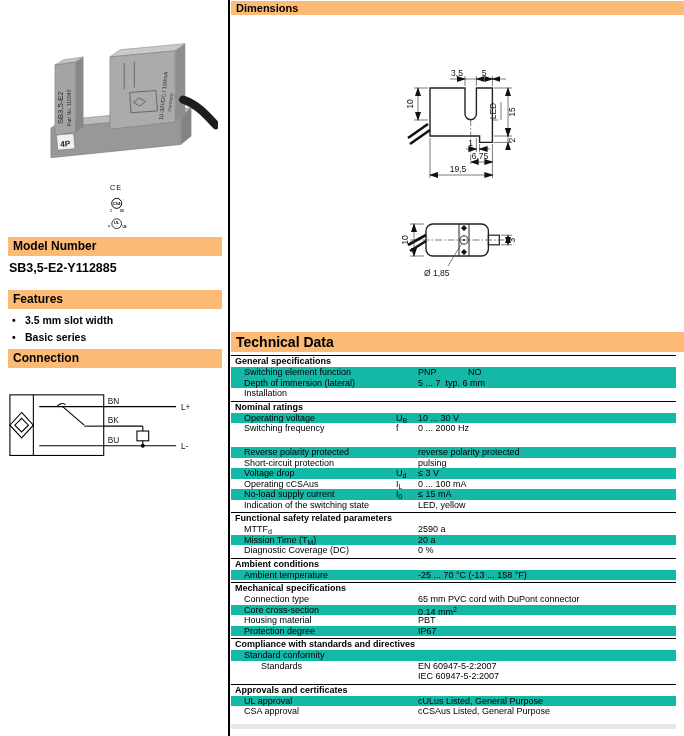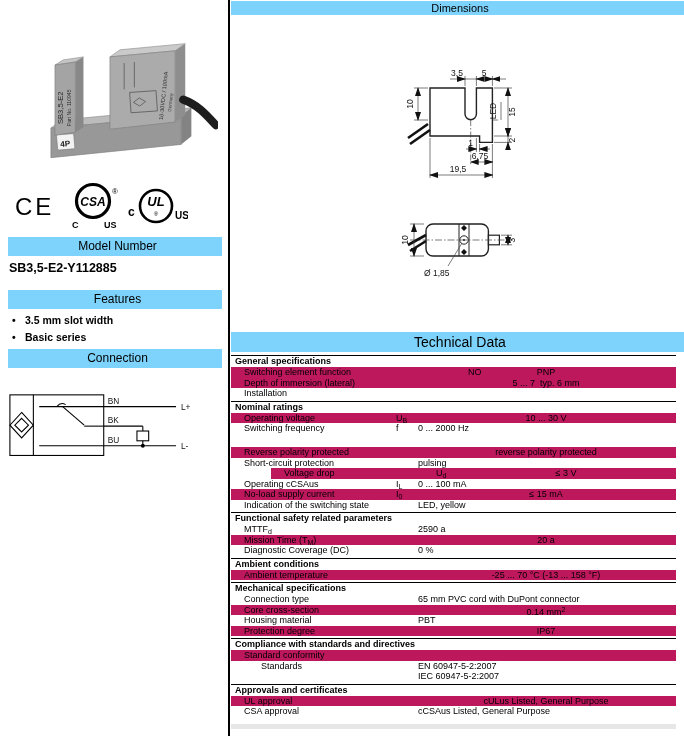--- a/index.html
+++ b/index.html
@@ -2,44 +2,44 @@
 <html><head>
 <meta charset="utf-8">
 <style>
   html,body{margin:0;padding:0;background:#fff;}
   .page{position:relative;width:684px;height:736px;background:#fff;overflow:hidden;
         font-family:"Liberation Sans","DejaVu Sans",sans-serif;color:#000;}
   .divider{position:absolute;left:228px;top:0;width:2px;height:736px;background:#000;}
   .left-col{position:absolute;left:0;top:0;width:228px;height:736px;}
   .right-col{position:absolute;left:231px;top:0;width:453px;height:736px;}
 
-  .bar{background:#7dd3fc;font-weight:normal;text-align:center;}
+  .bar{background:#fdba74;font-weight:bold;}
   .lbar{position:absolute;left:8px;width:214px;height:19px;line-height:19px;font-size:12px;padding-left:5px;box-sizing:border-box;}
   .rbar{position:absolute;left:0;width:453px;box-sizing:border-box;padding-left:5px;}
   .rbar.dim{top:1px;height:14px;line-height:14px;font-size:11px;}
   .rbar.tech{top:332px;height:20px;line-height:20px;font-size:14px;}
 
   .photo-wrap{position:absolute;left:10px;top:6px;}
-  .logos{position:absolute;left:14px;top:182px;width:206px;height:48px;display:flex;align-items:center;gap:4px;}
+  .logos{position:absolute;left:14px;top:182px;width:206px;height:48px;display:flex;align-items:center;gap:4px;flex-direction:column;}
 
   .model-value{position:absolute;left:9px;top:261px;font-size:12.5px;font-weight:bold;}
   .features-list{position:absolute;left:12px;top:312px;width:205px;}
   .feature-item{font-size:10.5px;font-weight:bold;line-height:17px;display:flex;}
   .feature-item .dot{width:13px;}
 
   .conn-wrap{position:absolute;left:6px;top:384px;}
 
   .drawing-front{position:absolute;left:131px;top:50px;}
   .drawing-top{position:absolute;left:127px;top:194px;}
 
   .spec-table{position:absolute;left:0;top:353px;width:445px;}
   .tsubhead{border-top:1px solid #000;margin-top:2px;height:11px;line-height:11px;
             font-weight:bold;font-size:9px;padding-left:4px;}
   .trow{position:relative;font-size:9px;line-height:10.5px;}
-  .trow.shaded{background:#be185d;text-align:center;}
+  .trow.shaded{background:#14b8a6;}
   .tlabel{position:absolute;left:13px;top:0;white-space:nowrap;}
   .trow.indent2 .tlabel{left:30px;}
   .tsym{position:absolute;left:165px;top:0;}
   .tval{position:absolute;left:187px;top:0;right:2px;white-space:pre-wrap;}
   .tval2{position:absolute;left:237px;top:0;}
   sub{font-size:7px;vertical-align:-2px;}
   sup{font-size:7px;vertical-align:3px;}
   .tail-strip{height:5px;background:#e7e7e7;margin-top:7px;}
 
   svg text{font-family:"Liberation Sans","DejaVu Sans",sans-serif;}
@@ -287,21 +287,21 @@
           <span class="tval">0 ... 2000 Hz</span>
         </div>
         <div class="trow shaded" style="height: 10.5px;">
           <span class="tlabel">Reverse polarity protected</span>
           <span class="tval">reverse polarity protected</span>
         </div>
         <div class="trow" style="height: 10.5px;">
           <span class="tlabel">Short-circuit protection</span>
           <span class="tval">pulsing</span>
         </div>
-        <div class="trow shaded" style="height: 10.5px; margin-left: 40px;">
+        <div class="trow shaded" style="height: 10.5px;">
           <span class="tlabel">Voltage drop</span>
           <span class="tsym">U<sub>d</sub></span>
           <span class="tval">≤ 3 V</span>
         </div>
         <div class="trow" style="height: 10.5px;">
           <span class="tlabel">Operating cCSAus</span>
           <span class="tsym">I<sub>L</sub></span>
           <span class="tval">0 ... 100 mA</span>
         </div>
         <div class="trow shaded" style="height: 10.5px;">

